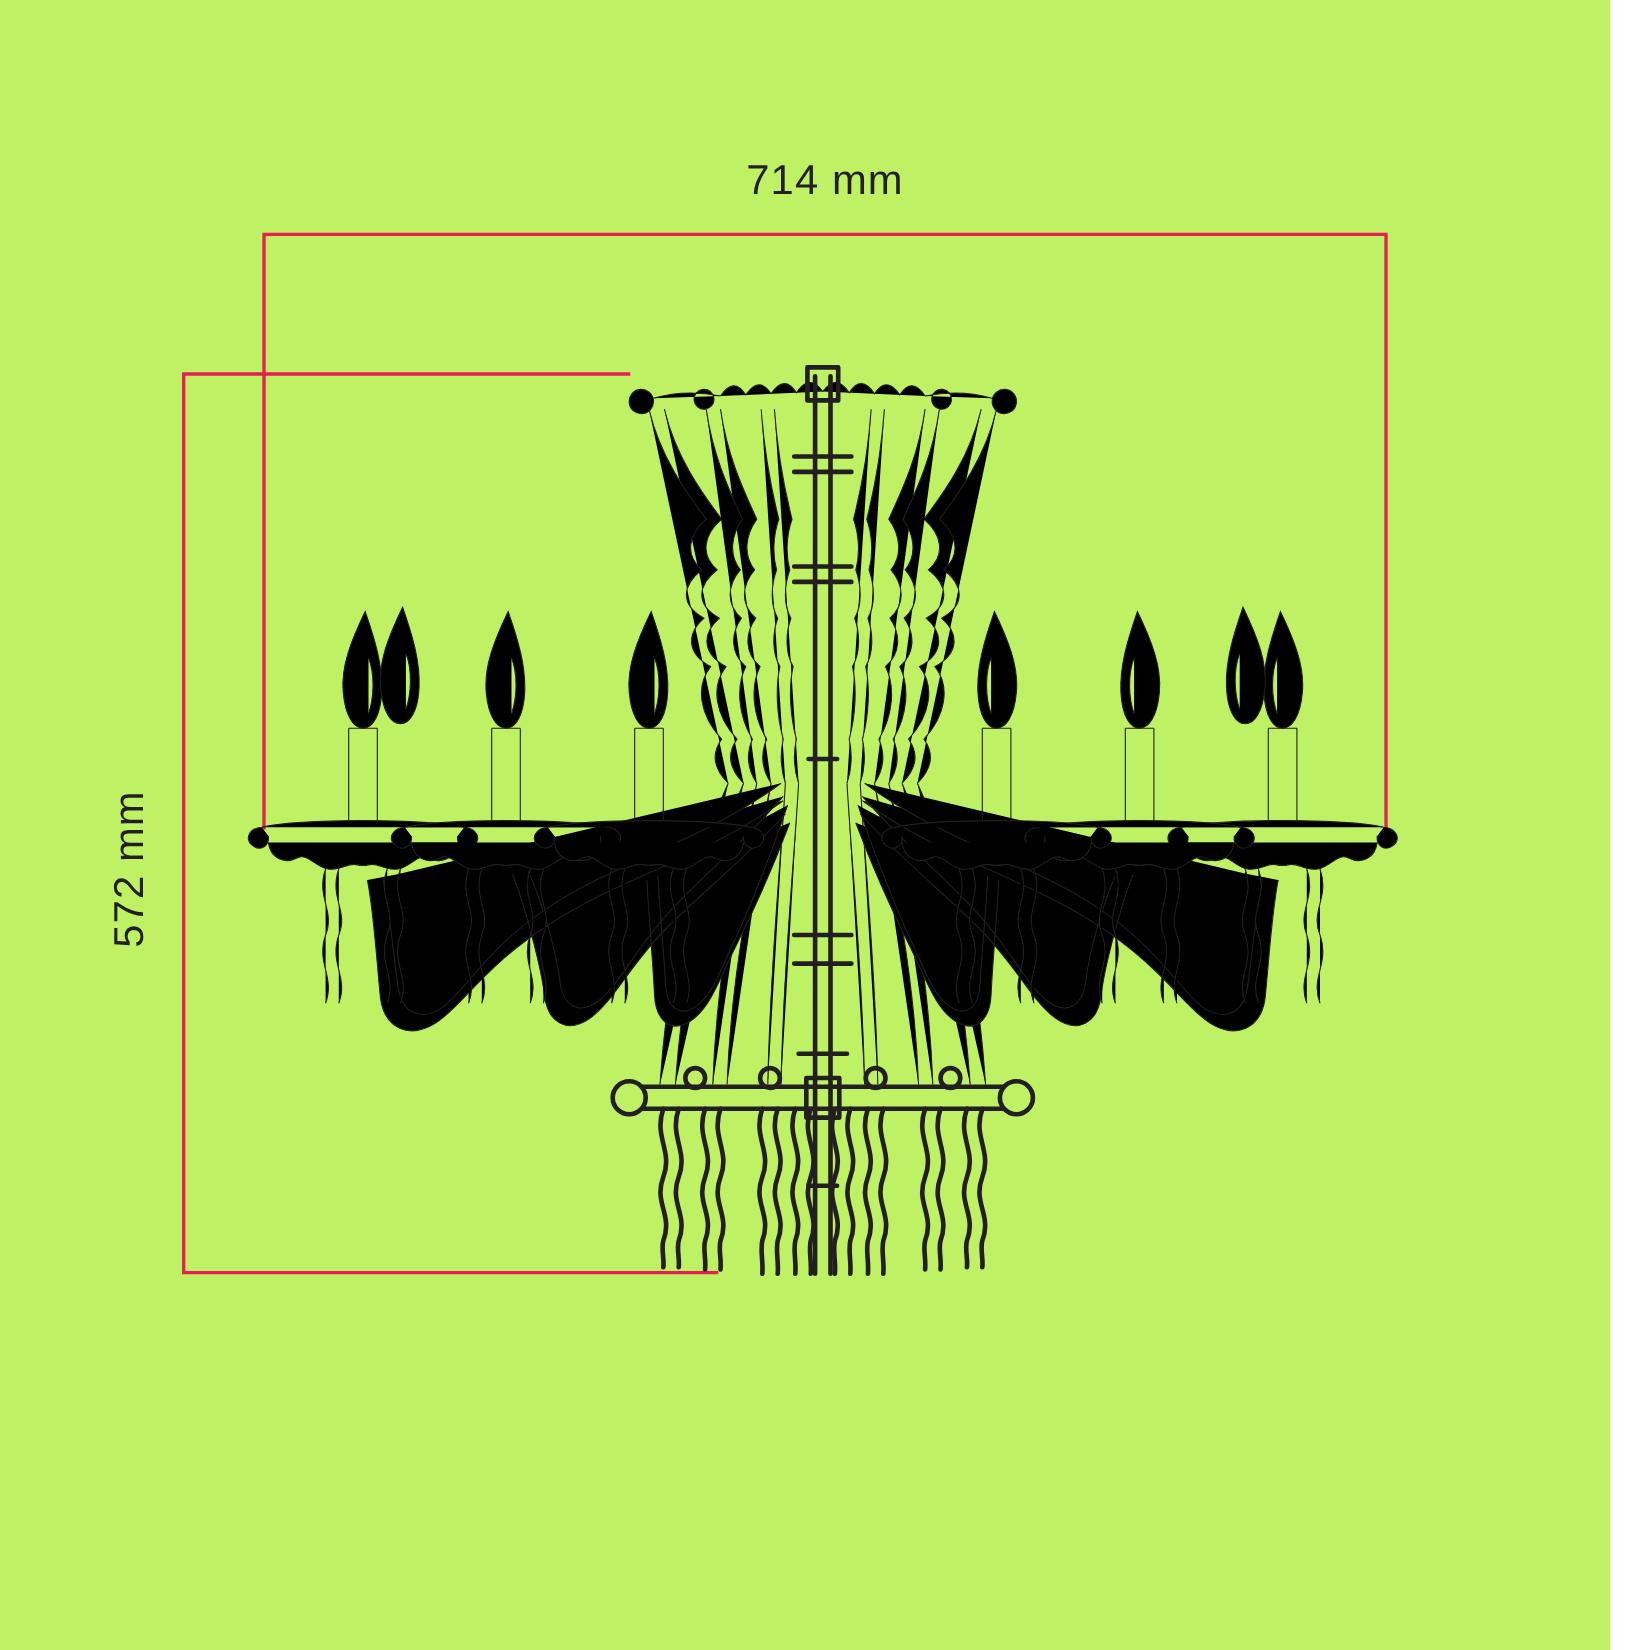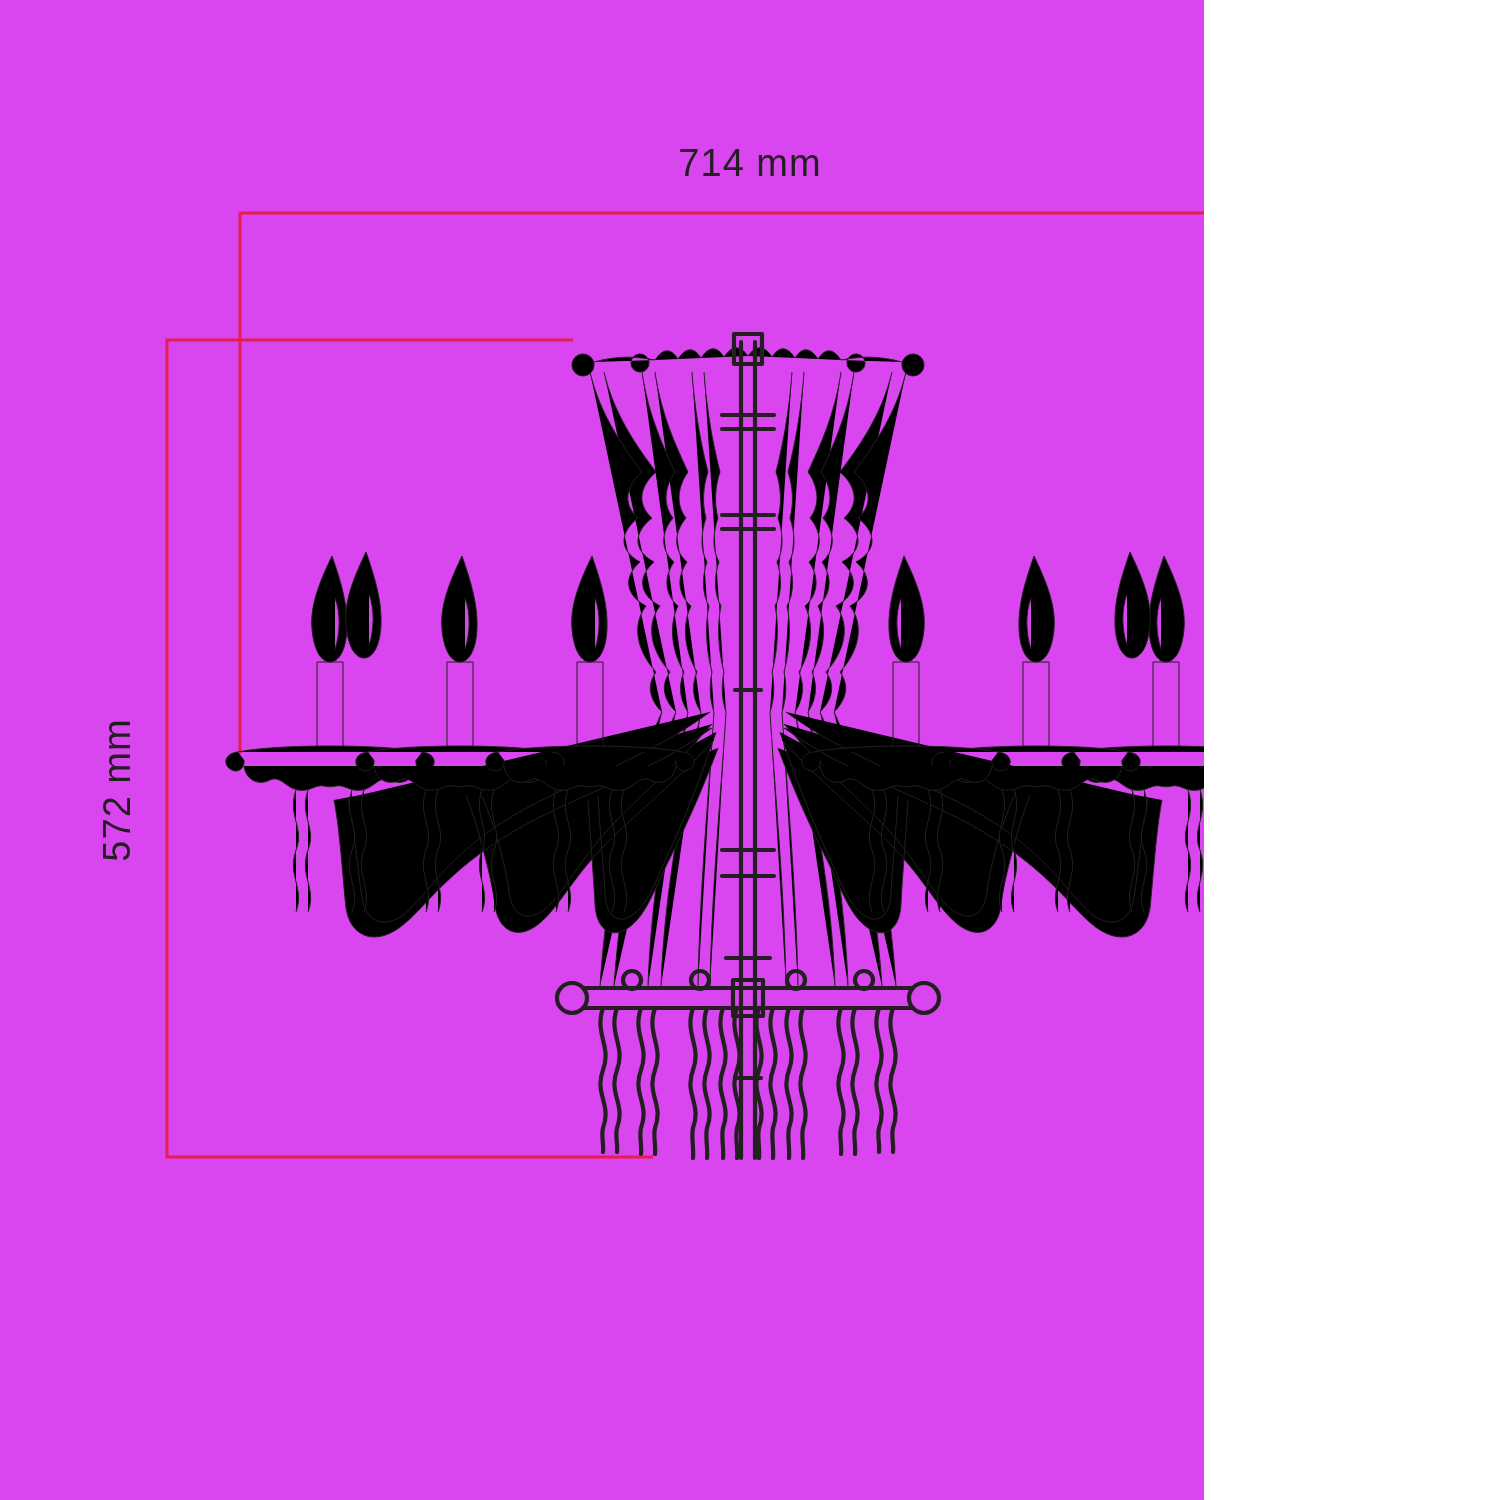--- a/index.html
+++ b/index.html
@@ -1,20 +1,20 @@
 <!DOCTYPE html>
 <html><head>
 <meta charset="utf-8">
 <style>
   html, body { margin: 0; padding: 0; background: #ffffff; }
   .page {
     position: relative;
-    width: 1204px;
+    width: 1464px;
     height: 1500px;
-    background: #d946ef;
+    background: #bef264;
     overflow: hidden;
   }
   svg { display: block; }
   text {
     font-family: "Liberation Sans", "DejaVu Sans", sans-serif;
     font-size: 38px;
     letter-spacing: 1px;
   }
   .ink-group path, .ink-group circle, .ink-group rect {
     fill: none;

